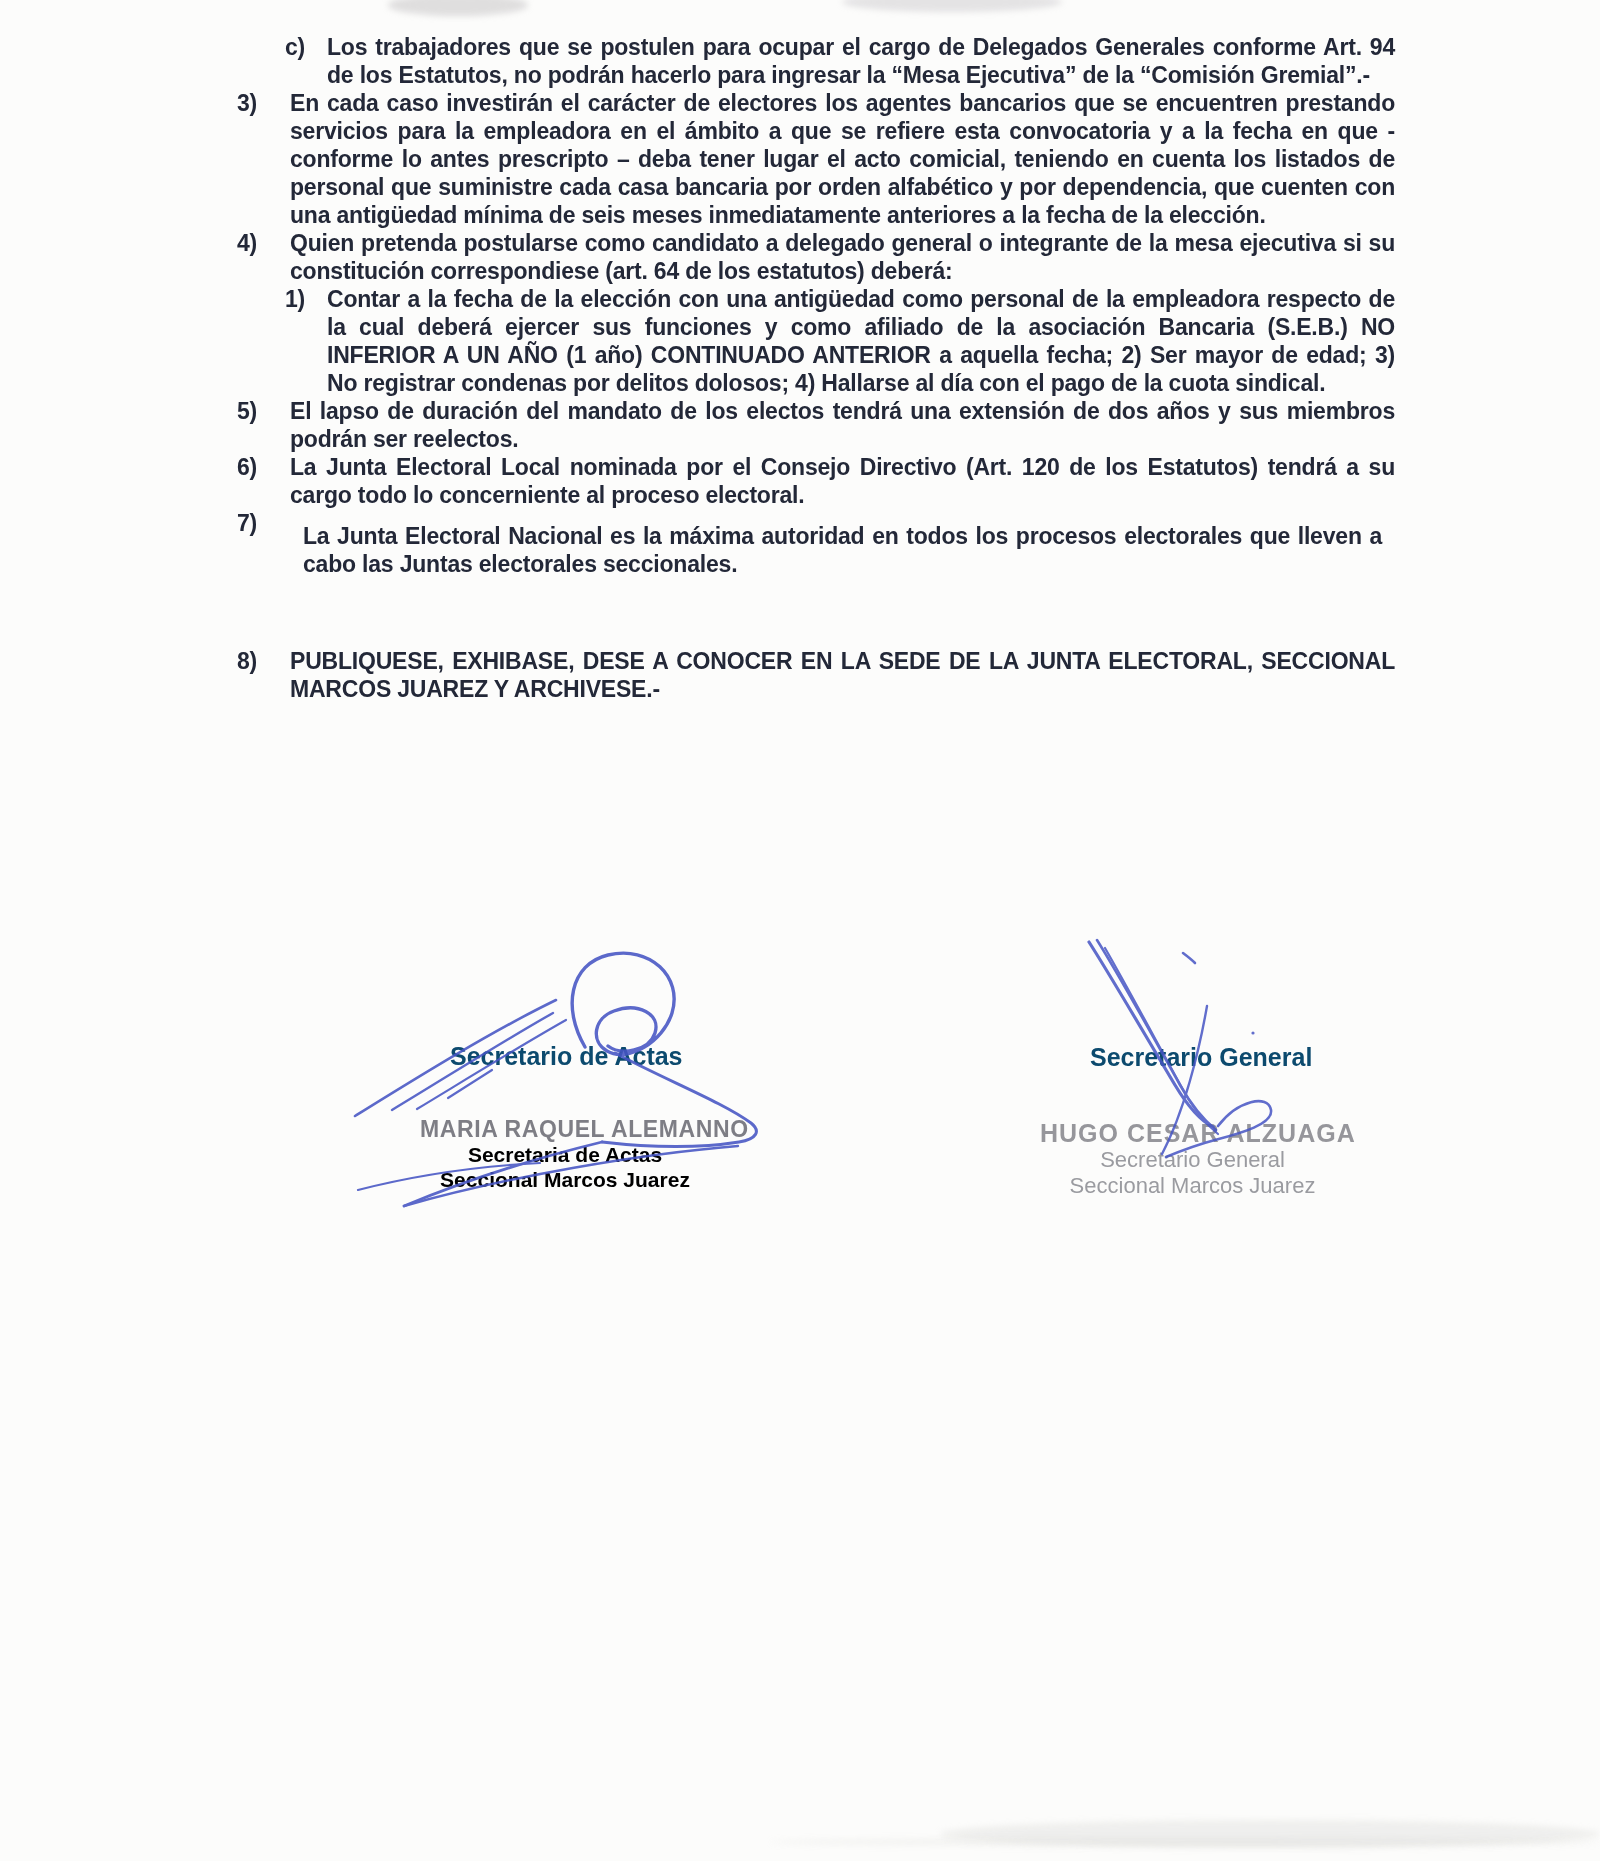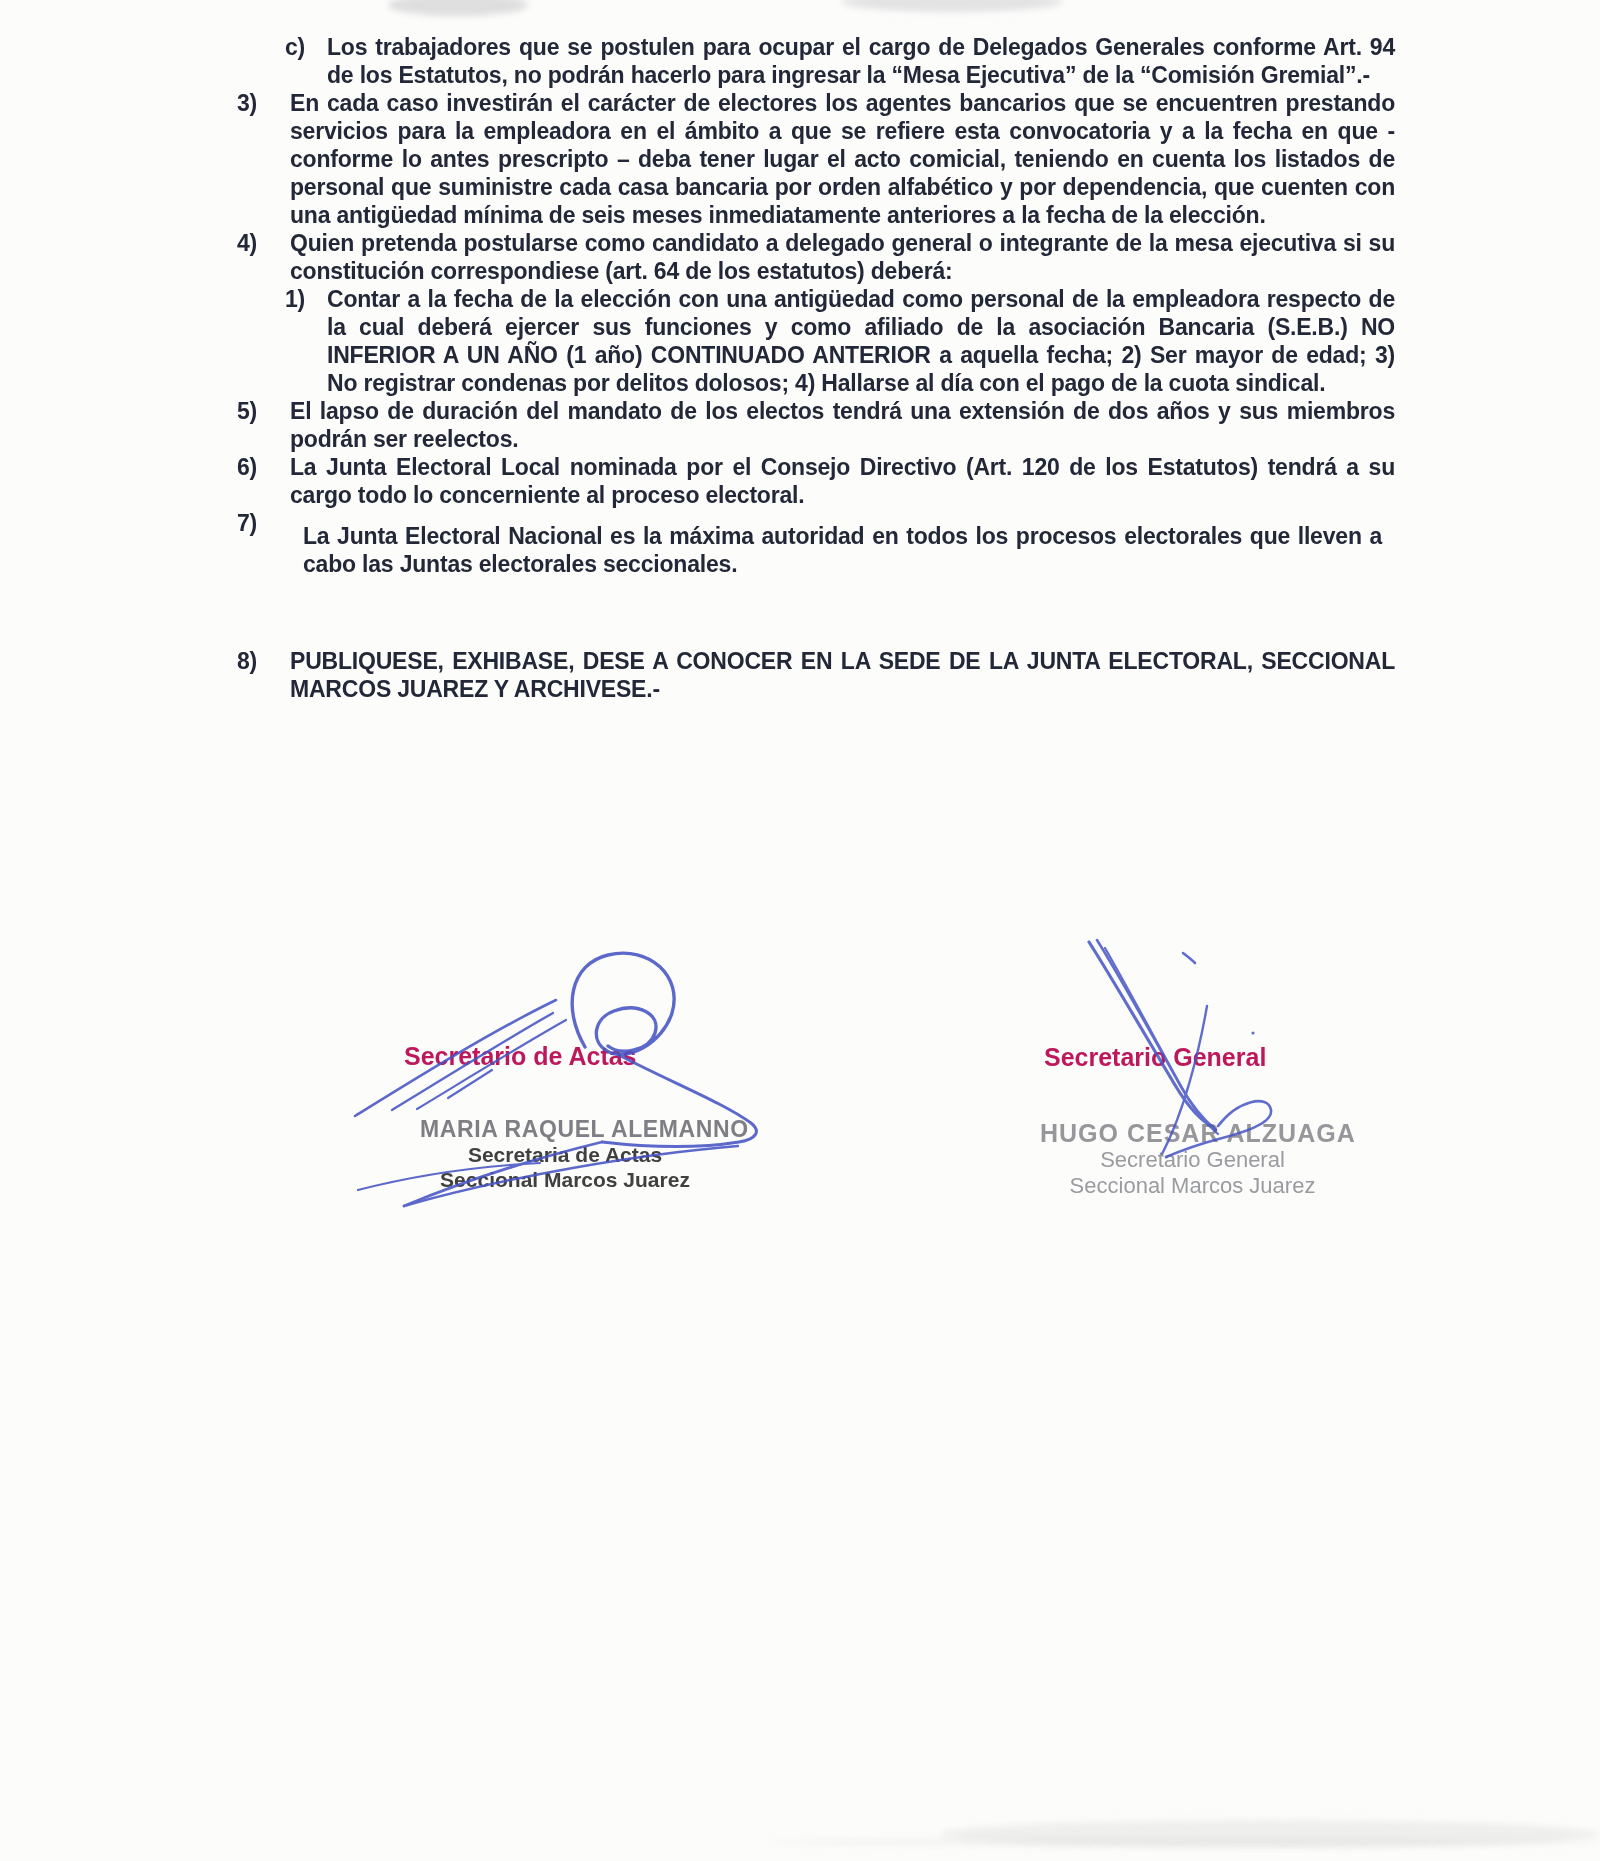--- a/index.html
+++ b/index.html
@@ -24,29 +24,29 @@
   }
   .li{display:flex;}
   .li .marker{flex:0 0 53px;}
   .li .txt{flex:1 1 auto;text-align:justify;}
   .li .txt p{margin:13px;text-align:justify;}
   .li.sub{padding-left:48px;}
   .li.sub .marker{flex:0 0 42px;}
   .li.spaced{margin-top:56px;}
 
   
-  .sig-title{position:absolute;color:#be185d;font-weight:bold;font-size:25px;white-space:nowrap;}
+  .sig-title{position:absolute;color:#0c4a6e;font-weight:bold;font-size:25px;white-space:nowrap;margin-left:46px;}
   .sig-title-left{left:404px;top:1042px;}
   .sig-title-right{left:1044px;top:1043px;}
   .stamp{position:absolute;text-align:center;white-space:nowrap;}
   .stamp-left{left:420px;top:1116px;width:290px;}
   .stamp-right{left:1040px;top:1119px;width:305px;}
   .stamp .stamp-name{font-weight:bold;}
   .stamp-left .stamp-name{color:#7e7e85;font-size:23px;letter-spacing:.6px;line-height:26px;}
-  .stamp-left .stamp-sub{color:#404040;font-size:21px;font-weight:bold;line-height:25px;}
+  .stamp-left .stamp-sub{color:#000000;font-size:21px;font-weight:bold;line-height:25px;}
   .stamp-right .stamp-name{color:#96969b;font-size:25px;letter-spacing:1px;line-height:28px;}
   .stamp-right .stamp-sub{color:#9a9ba0;font-size:22px;line-height:26px;}
 
   .ink-layer{position:absolute;left:0;top:0;pointer-events:none;}
 </style>
 </head>
 <body>
 
 <div class="smudge smudge-top1"></div>
 <div class="smudge smudge-top2"></div>

